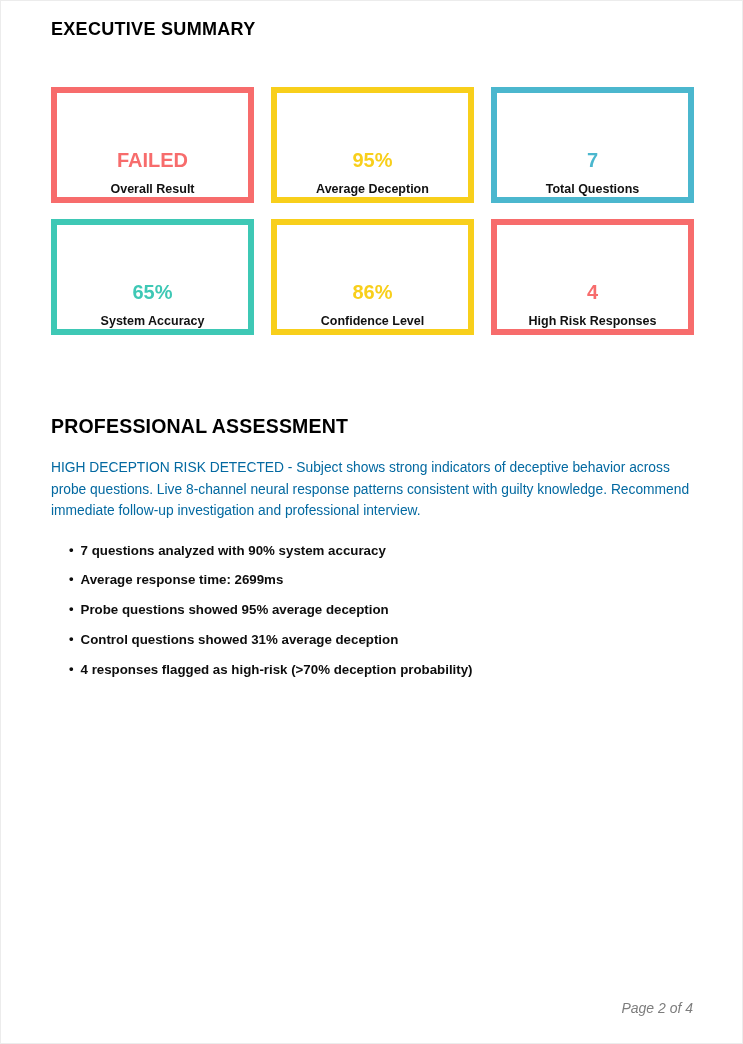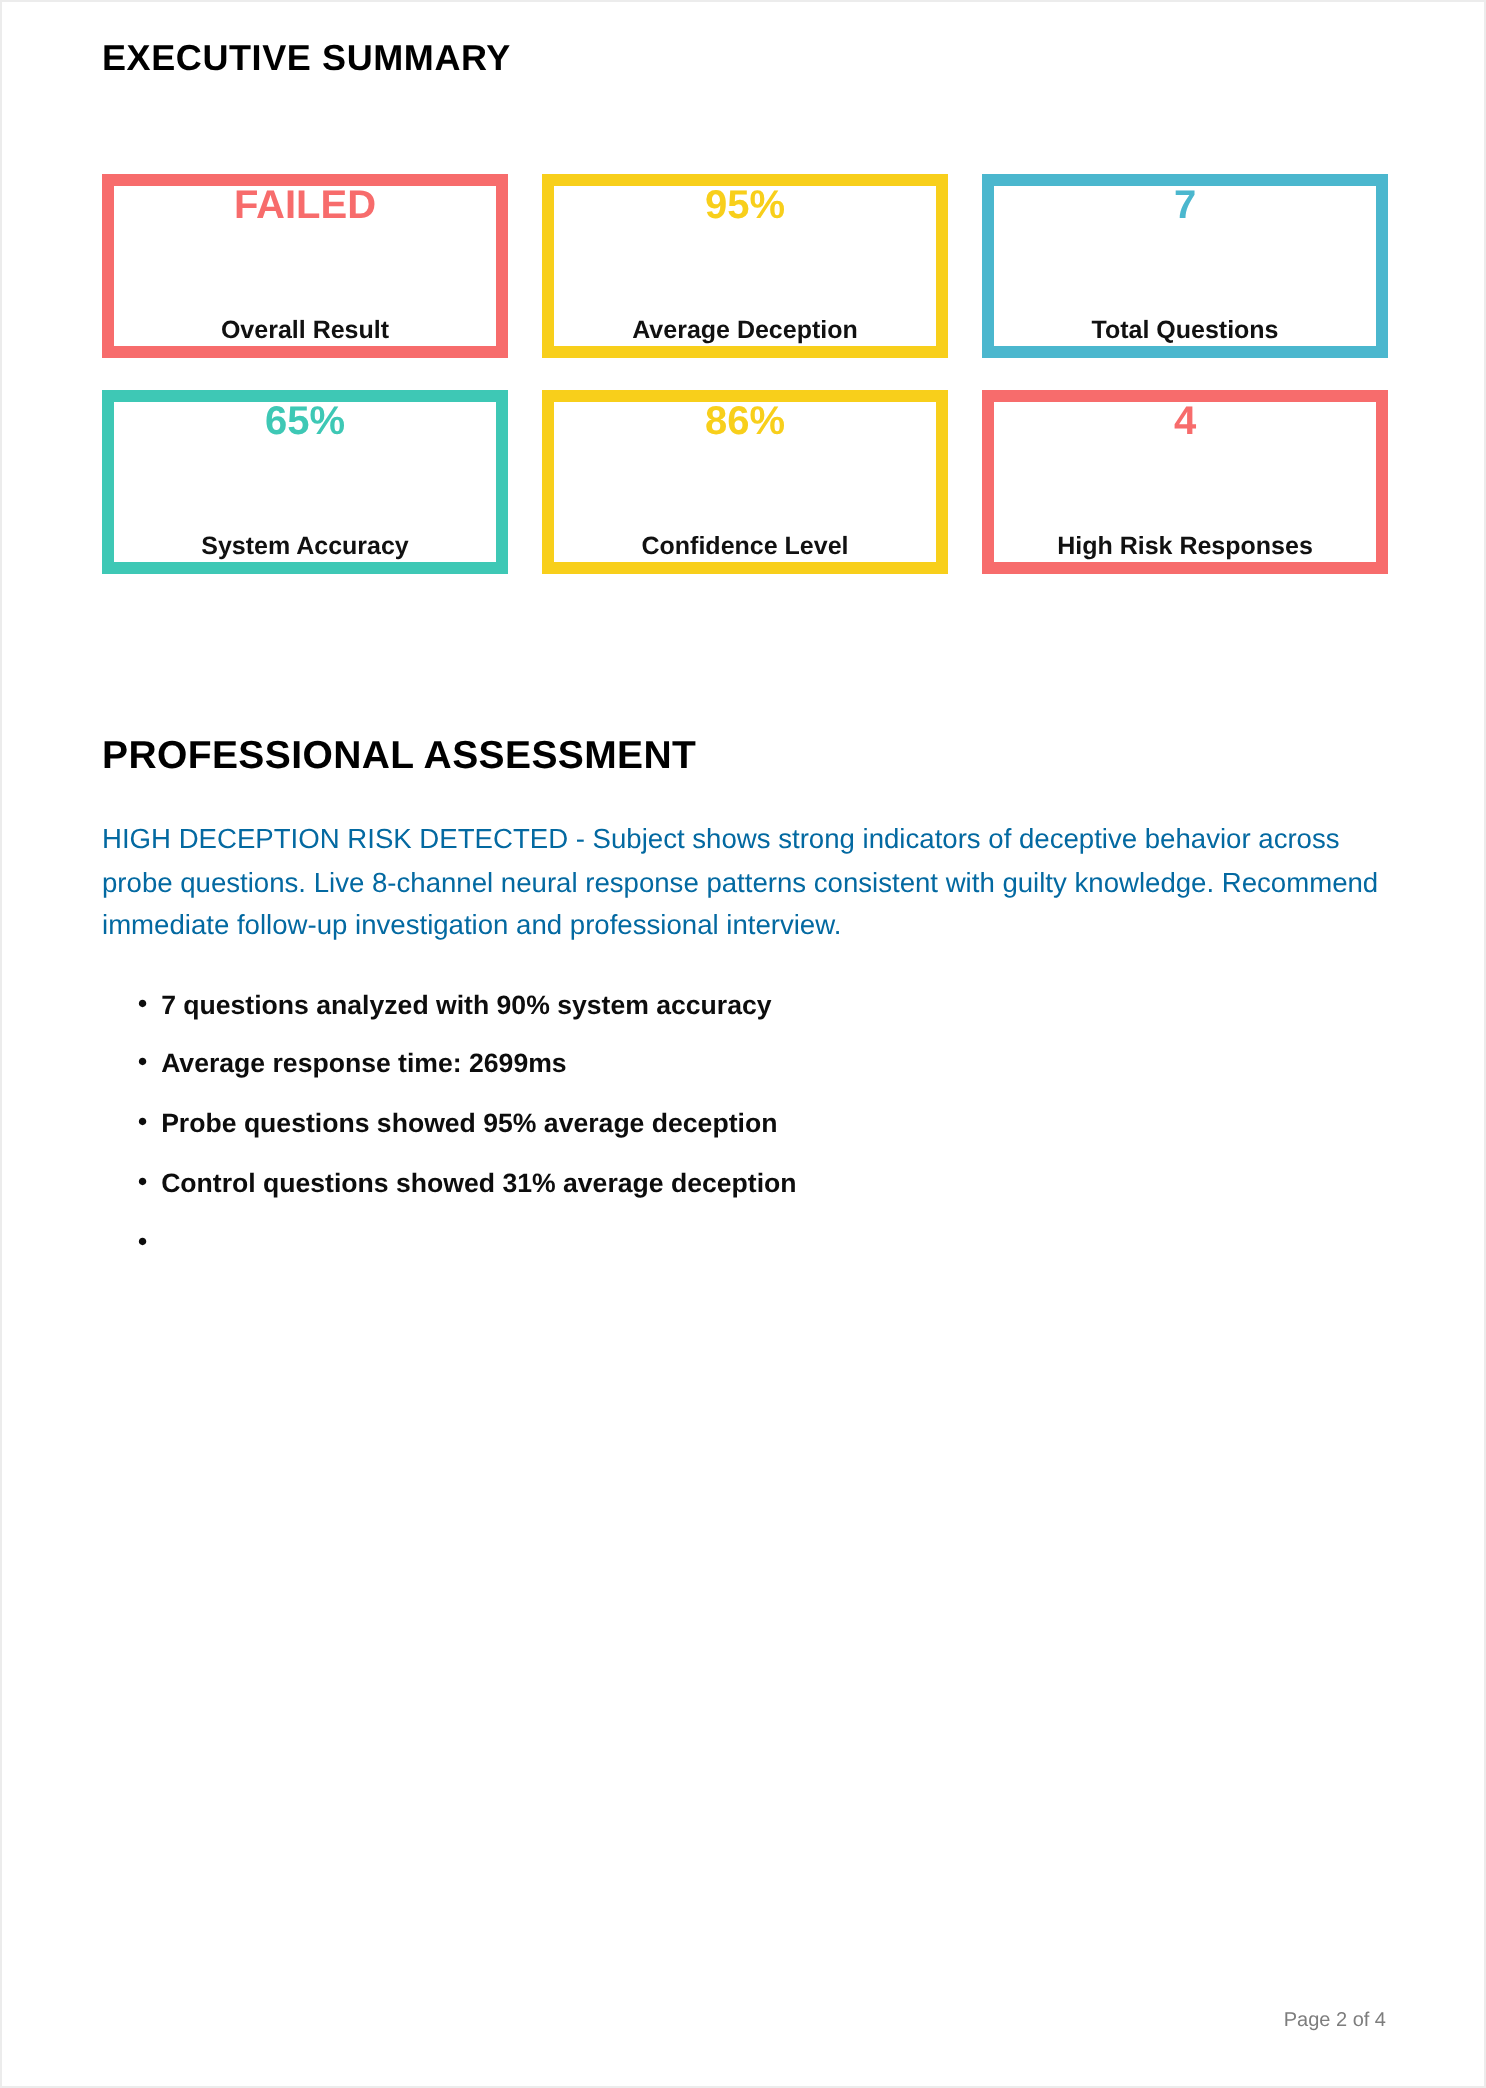--- a/index.html
+++ b/index.html
@@ -25,27 +25,27 @@
 
   .cards-grid {
     margin-top: 47px;
     display: grid;
     grid-template-columns: repeat(3, 1fr);
     column-gap: 17px;
     row-gap: 16px;
   }
   .card {
     box-sizing: border-box;
-    height: 92px;
+    height: 116px;
     border: 6px solid var(--c, #ccc);
     background: #fff;
     display: flex;
     flex-direction: column;
     align-items: center;
-    justify-content: space-between;
+    justify-content: flex-end;
     padding-bottom: 2px;
   }
   .card-value {
     font-size: 20px;
     font-weight: bold;
     color: var(--c, #ccc);
     line-height: 1;
   }
   .card-label {
     margin-top: 13px;
@@ -90,22 +90,23 @@
   .bullet {
     font-size: 13px;
     margin-right: 7px;
     transform: translateY(-1px);
   }
 
   .footer {
     position: absolute;
     right: 49px;
     bottom: 27px;
-    font-size: 10px;
+    font-size: 14px;
     color: #7d7d7d;
+    font-style: italic;
   }
 </style>
 </head>
 <body>
 
 <div class="page">
 
   <h1 class="page-title">EXECUTIVE SUMMARY</h1>
 
   <div class="cards-grid" id="cards">
@@ -161,18 +162,19 @@
       <span class="finding-text">Probe questions showed 95% average deception</span>
     </li>
 
     <li class="finding">
       <span class="bullet">•</span>
       <span class="finding-text">Control questions showed 31% average deception</span>
     </li>
 
     <li class="finding">
       <span class="bullet">•</span>
+      <span class="finding-text">4 responses flagged as high-risk (&gt;70% deception probability)</span>
     </li>
   </ul>
 
   <div class="footer">Page 2 of 4</div>
 
 </div>
 
 </body></html>

